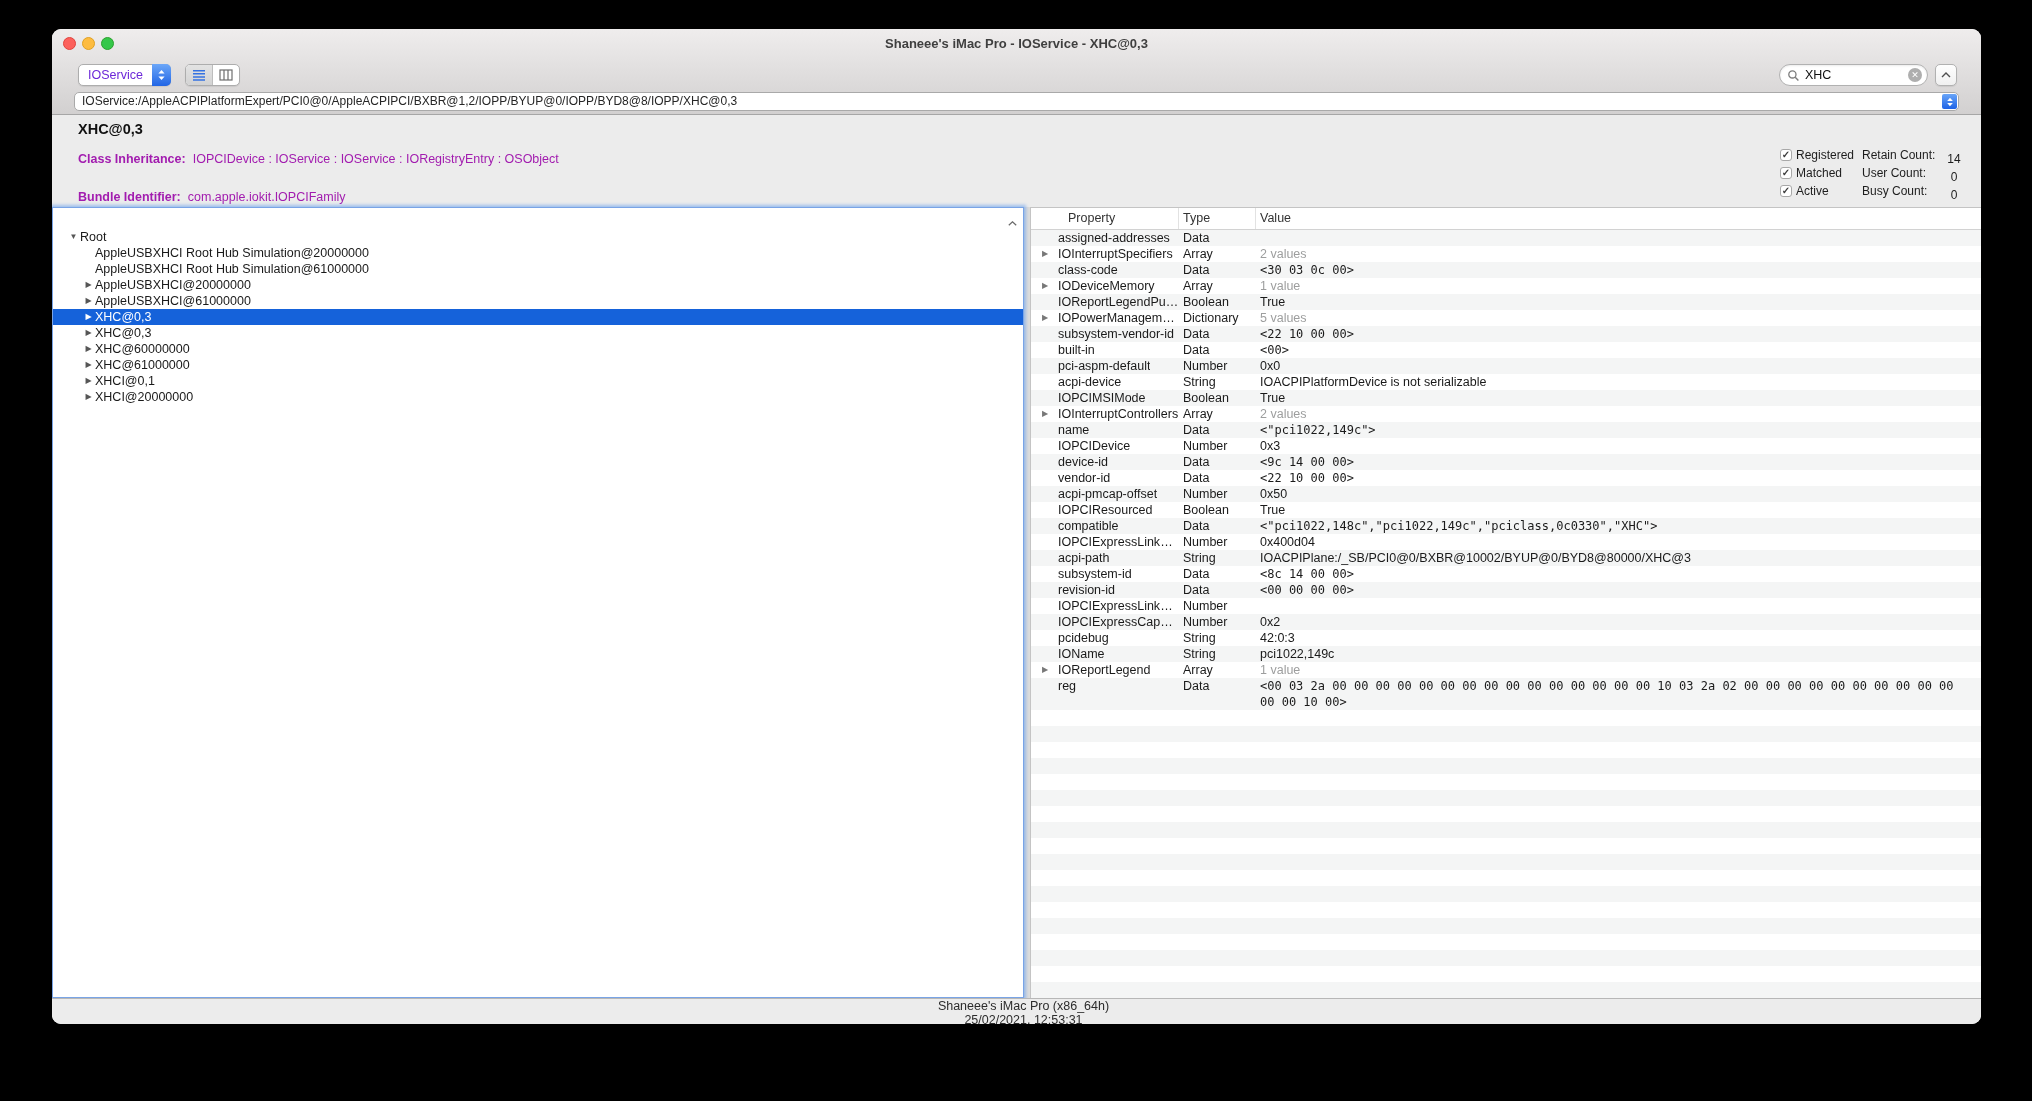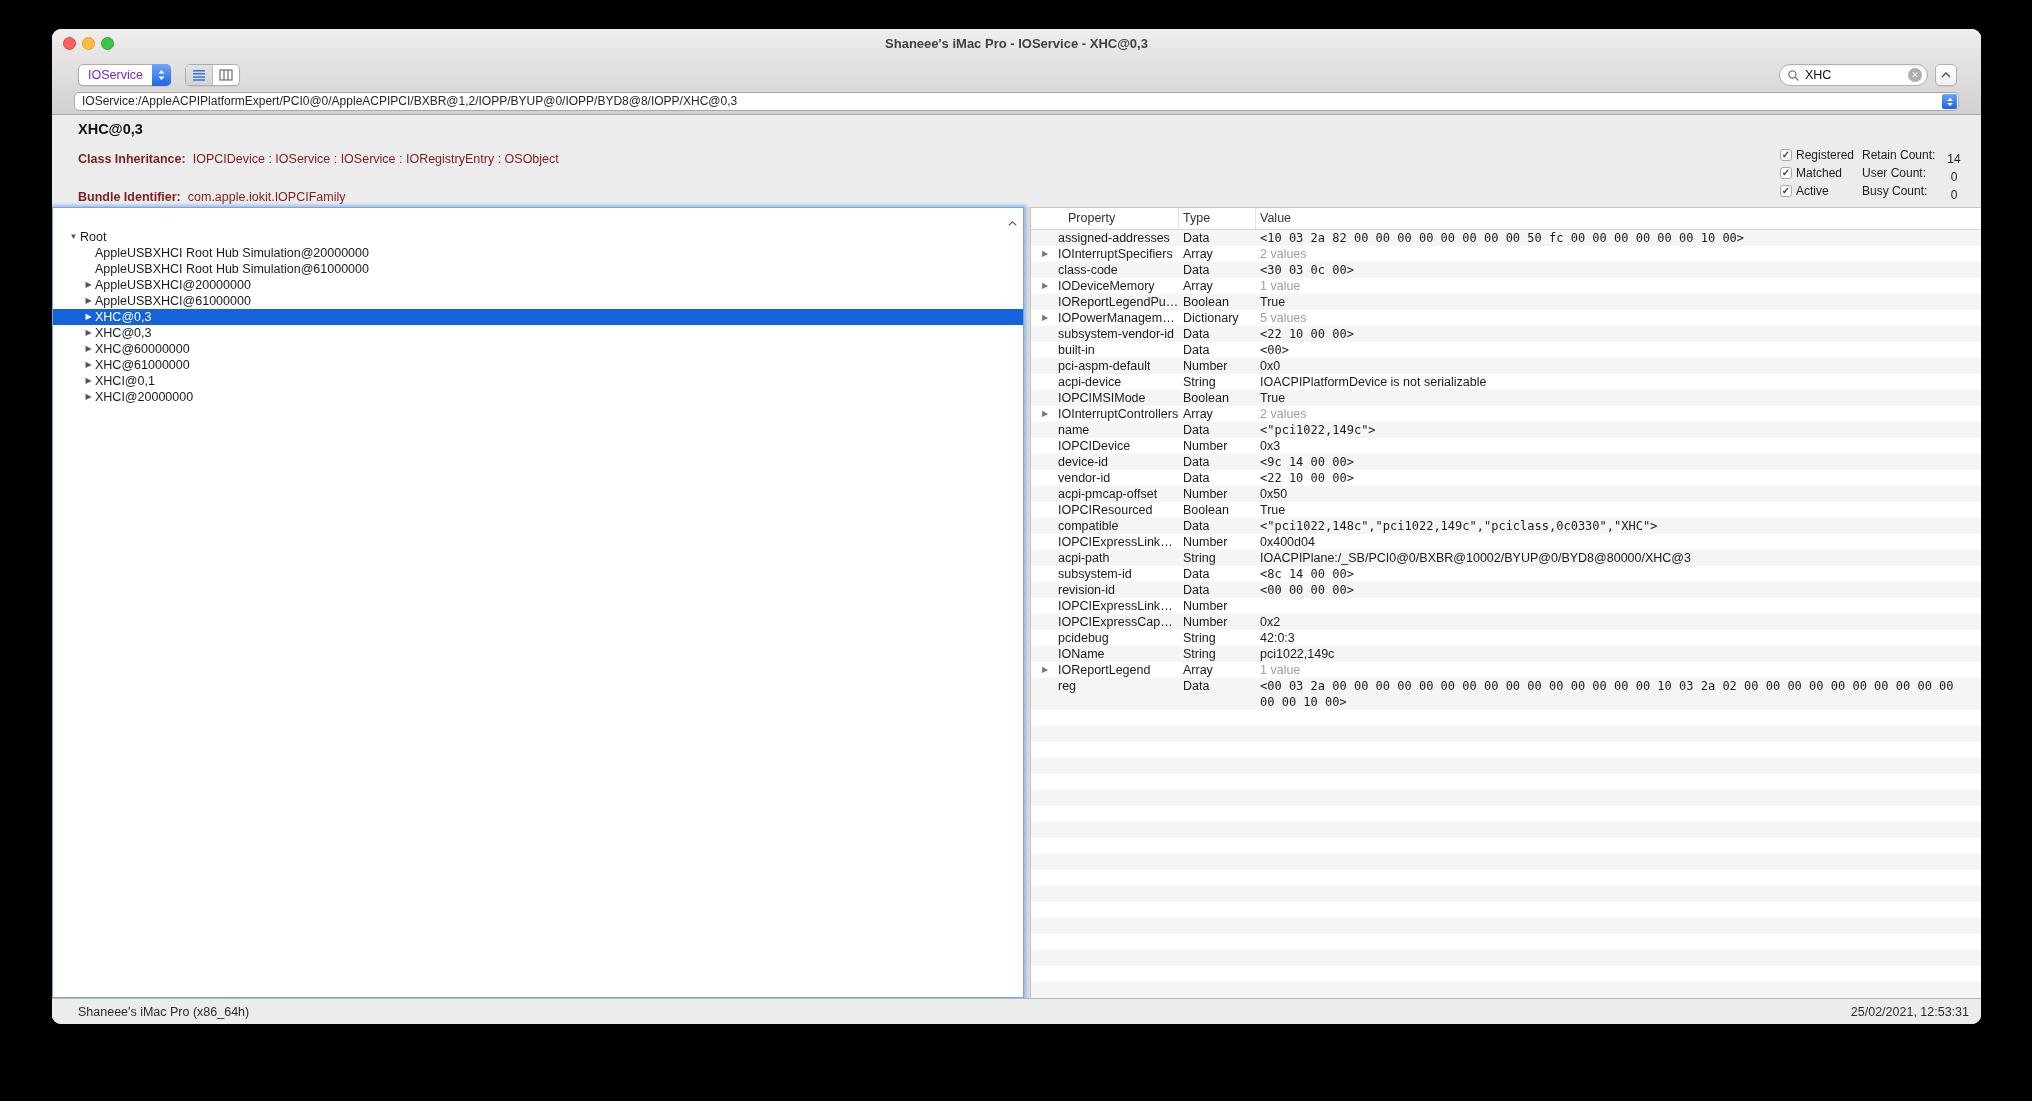--- a/index.html
+++ b/index.html
@@ -78,21 +78,21 @@
     padding:0 24px 0 7px; color:#262626; white-space:nowrap; overflow:hidden;
   }
   .path-cap {
     position:absolute; right:1px; top:1px; bottom:1px; width:15px;
     border-radius:2px; background:linear-gradient(#69a5f8,#1e63e6);
     display:flex; align-items:center; justify-content:center;
   }
   
   .header { position:absolute; top:86px; left:0; right:0; height:92px; background:#ececec; }
   .node-title { position:absolute; left:26px; top:6px; font-size:14.5px; font-weight:700; color:#101010; }
-  .meta-line { position:absolute; left:26px; font-size:12.5px; color:#7f1d1d; white-space:nowrap; }
+  .meta-line { position:absolute; left:26px; font-size:12.5px; color:#a21caf; white-space:nowrap; }
   .meta-line b { margin-right:7px; }
   .meta-class  { top:37px; }
   .meta-bundle { top:75px; }
   .flags {
     position:absolute; top:31px; right:13px; display:grid;
     grid-template-columns:16px 66px 78px 28px; grid-auto-rows:18px;
     align-items:center; font-size:12px; color:#1d1d1d;
   }
   .cb {
     width:12px; height:12px; box-sizing:border-box; background:#fff;
@@ -136,22 +136,23 @@
   .pname { overflow:hidden; text-overflow:ellipsis; color:#1a1a1a; }
   .td.type { width:77px; flex:none; padding-left:4px; color:#1a1a1a; white-space:nowrap; }
   .td.val  { flex:1; padding-left:4px; padding-right:10px; color:#1a1a1a; }
   .td.val.mono { font-family:"DejaVu Sans Mono", monospace; font-size:12px; }
   .td.val.muted { color:#9d9e9e; }
   .tfiller { flex:1; background:repeating-linear-gradient(to bottom,#ffffff 0 16px,#f4f5f5 16px 32px); }
   
   .statusbar {
     position:absolute; left:0; right:0; bottom:0; height:26px; background:#ececec;
     border-top:1px solid #b7b7b7; box-sizing:border-box; font-size:12.5px; color:#2c2c2c;
-    display:flex; align-items:center; justify-content:space-between;
+    display:flex; align-items:center; 
     padding:0 12px 0 26px;
+    flex-direction:column;
   }
 </style>
 </head>
 <body>
 
 <div class="window">
 
   <div class="chrome">
     <div class="titlebar">
       <div class="traffic">
@@ -306,21 +307,20 @@
         <div class="th c-type">Type</div>
         <div class="th c-val">Value</div>
       </div>
       <div class="tbody" id="tbody">
           <div class="trow">
             <div class="td prop">
               <span class="tri"></span>
               <span class="pname">assigned-addresses</span>
             </div>
             <div class="td type">Data</div>
-            <div class="td val mono">&lt;10 03 2a 82 00 00 00 00 00 00 00 00 50 fc 00 00 00 00 00 00 10 00&gt;</div>
           </div>
           <div class="trow">
             <div class="td prop">
               <span class="tri">▶</span>
               <span class="pname">IOInterruptSpecifiers</span>
             </div>
             <div class="td type">Array</div>
             <div class="td val muted">2 values</div>
           </div>
           <div class="trow">

